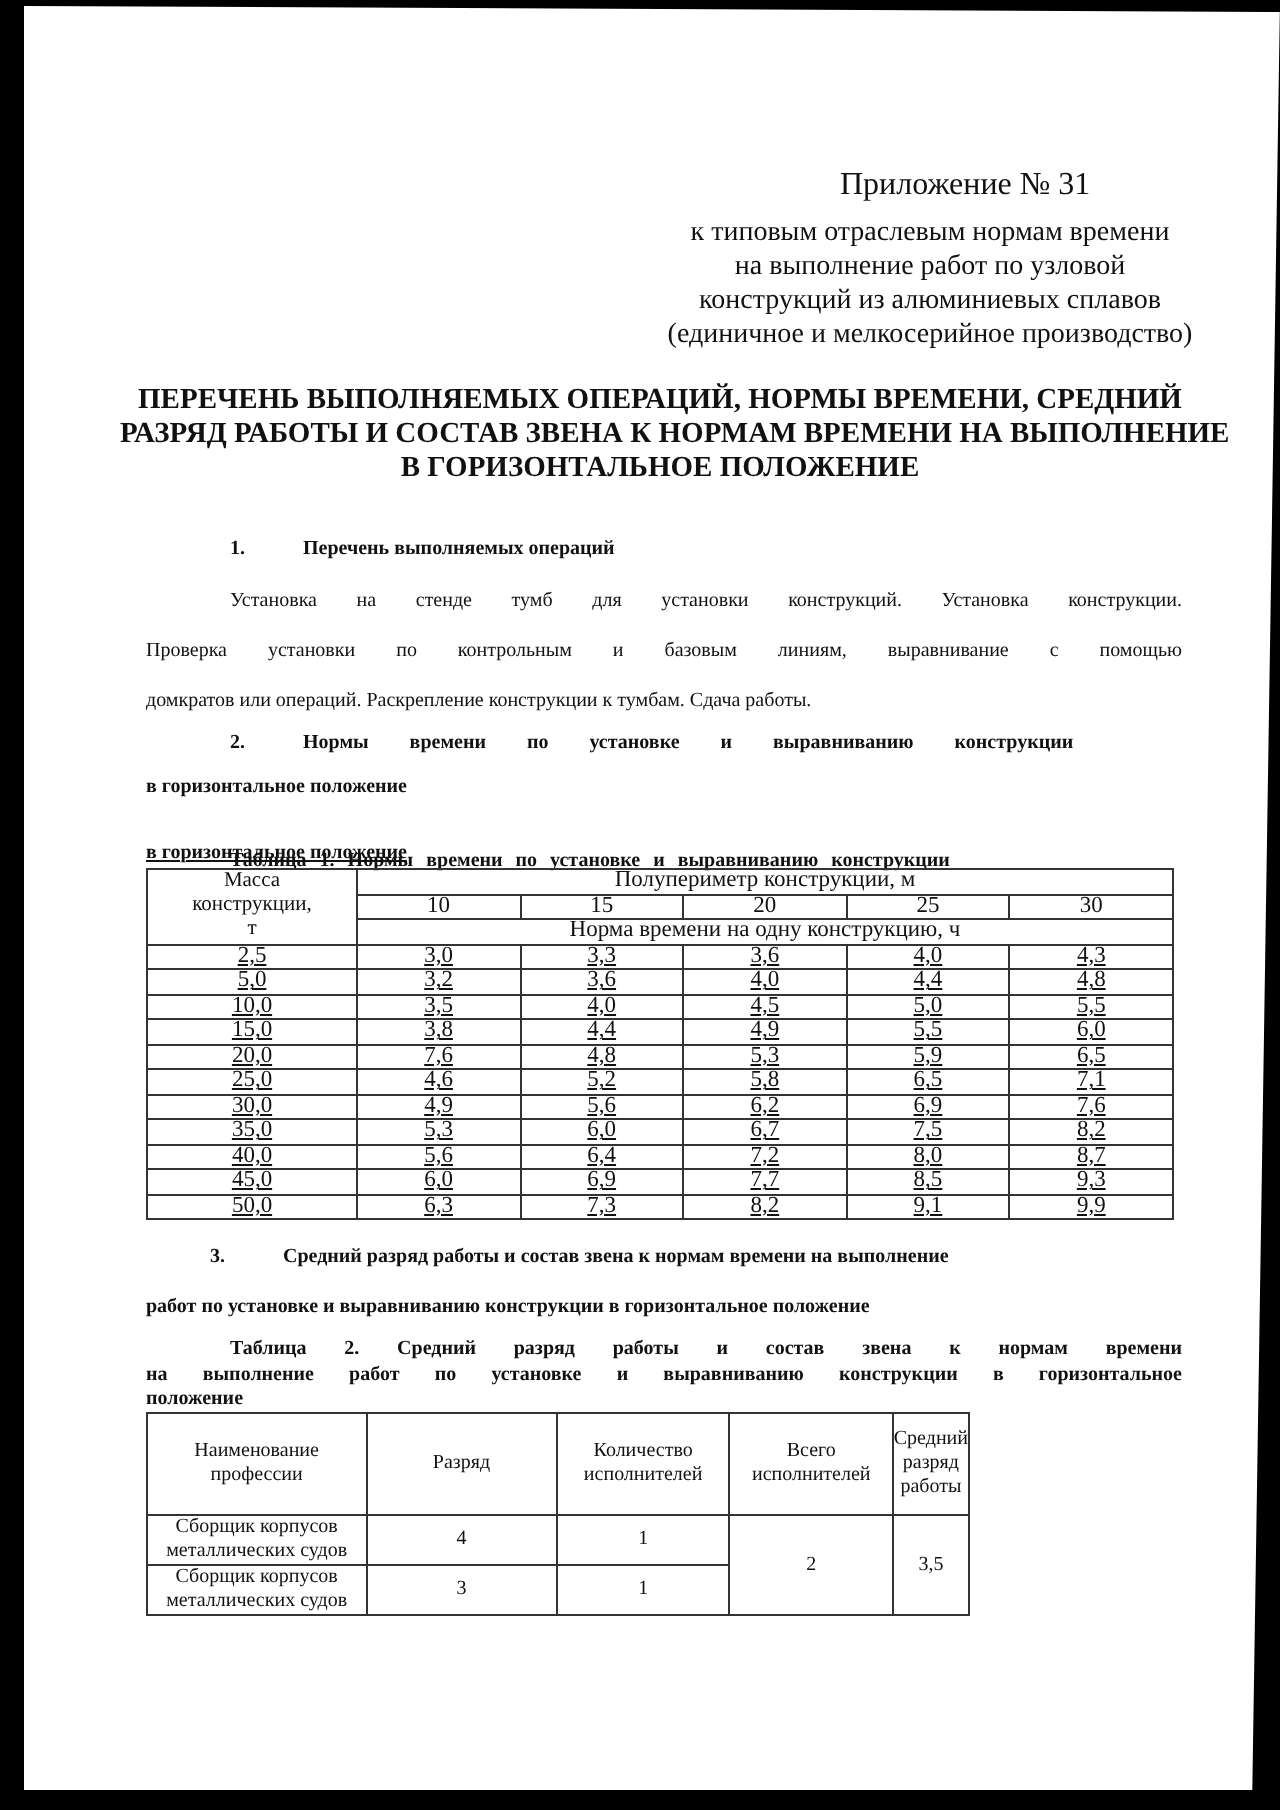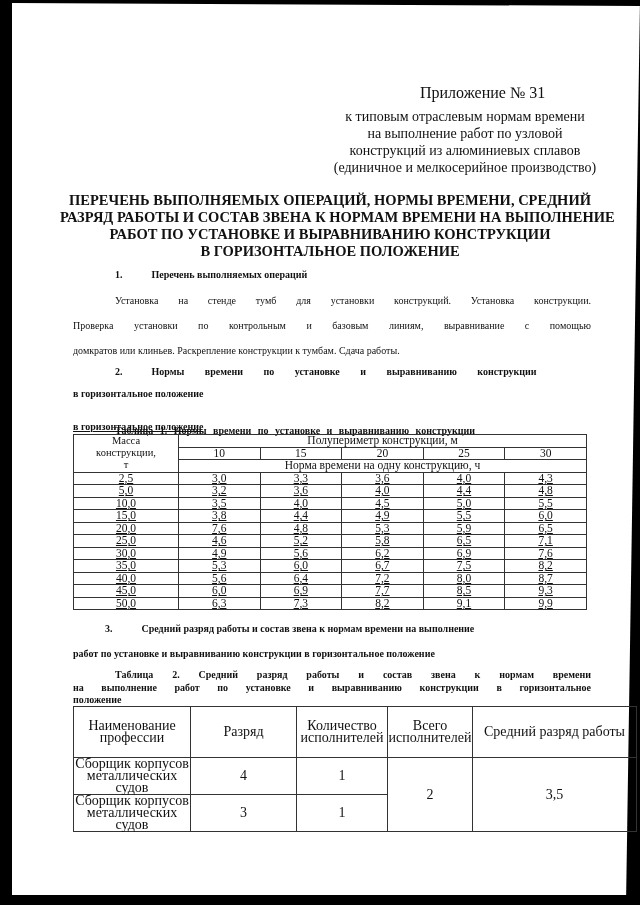--- a/index.html
+++ b/index.html
@@ -39,21 +39,21 @@
   .indent { text-indent: 42px; }
 
   table { border-collapse: collapse; position: absolute; }
   td { border: 1px solid #333; padding: 0; text-align: center; vertical-align: middle; }
 
   .t1 { left: 73px; top: 434px; width: 514px; font-size: 11.5px; }
   .t1 td { height: 11.5px; line-height: 11px; }
   .t1 td.val { text-decoration: underline; }
   .t1 .mass-col { width: 104px; font-size: 10.5px; line-height: 12px; }
 
-  .t2 { left: 73px; top: 706px; width: 564px; font-size: 14px; }
+  .t2 { left: 73px; top: 706px; width: 412px; font-size: 10px; }
   .t2 td { line-height: 12px; }
   .t2 .hdr td { height: 50px; }
   .t2 .row td { height: 22px; }
   .underline { text-decoration: underline; }
 </style>
 </head>
 <body>
 
 <div class="page">
 </div>
@@ -64,32 +64,31 @@
 <div class="appendix-sub">
   <div>к типовым отраслевым нормам времени</div>
   <div>на выполнение работ по узловой</div>
   <div>конструкций из алюминиевых сплавов</div>
   <div>(единичное и мелкосерийное производство)</div>
 </div>
 
 <div class="main-heading">
   <div>ПЕРЕЧЕНЬ ВЫПОЛНЯЕМЫХ ОПЕРАЦИЙ, НОРМЫ ВРЕМЕНИ, СРЕДНИЙ</div>
   <div>РАЗРЯД РАБОТЫ И СОСТАВ ЗВЕНА К НОРМАМ ВРЕМЕНИ НА ВЫПОЛНЕНИЕ</div>
-  <div>РАБОТ ПО УСТАНОВКЕ И ВЫРАВНИВАНИЮ КОНСТРУКЦИИ</div>
   <div>В ГОРИЗОНТАЛЬНОЕ ПОЛОЖЕНИЕ</div>
 </div>
 
 <div class="p sec-head" style="top:264px; left:115px;">
   <span class="sec-num">1.</span>
   <span>Перечень выполняемых операций</span>
 </div>
 <div class="p" style="top:290px;">
   <div class="just-line indent">Установка на стенде тумб для установки конструкций. Установка конструкции.</div>
   <div class="just-line" style="margin-top:3px;">Проверка установки по контрольным и базовым линиям, выравнивание с помощью</div>
-  <div style="margin-top:3px;">домкратов или клиньев. Раскрепление конструкции к тумбам. Сдача работы.</div>
+  <div style="margin-top:3px;">домкратов или операций. Раскрепление конструкции к тумбам. Сдача работы.</div>
 </div>
 
 <div class="p sec-head" style="top:361px; left:115px; width:476px;">
   <span class="sec-num">2.</span>
   <span style="word-spacing:18px;">Нормы времени по установке и выравниванию конструкции</span>
 </div>
 <div class="p sec-head" style="top:383px;">в горизонтальное положение</div>
 <div class="p sec-head" style="top:420px; left:115px; width:476px; word-spacing:4px;">Таблица 1. Нормы времени по установке и выравниванию конструкции</div>
 <div class="p sec-head underline" style="top:420px; line-height:14px;">в горизонтальное положение</div>
 

